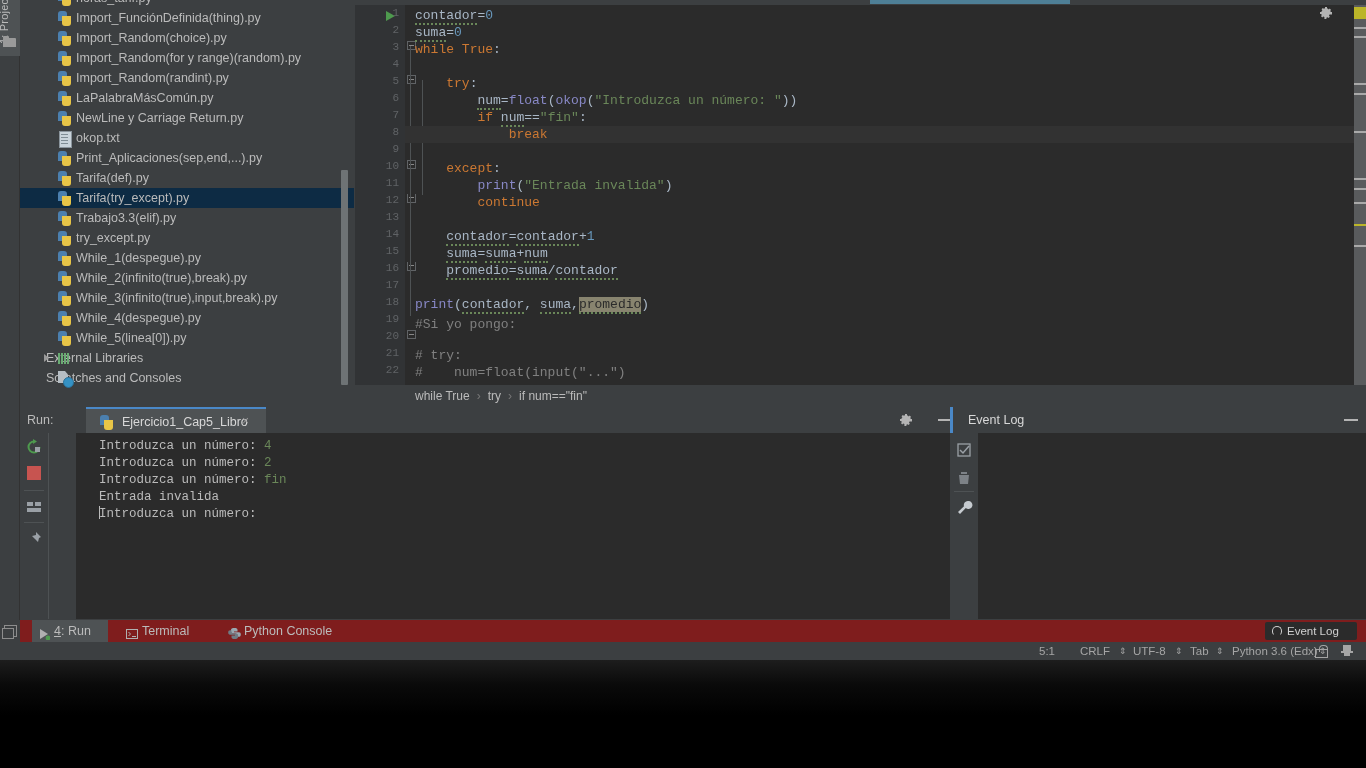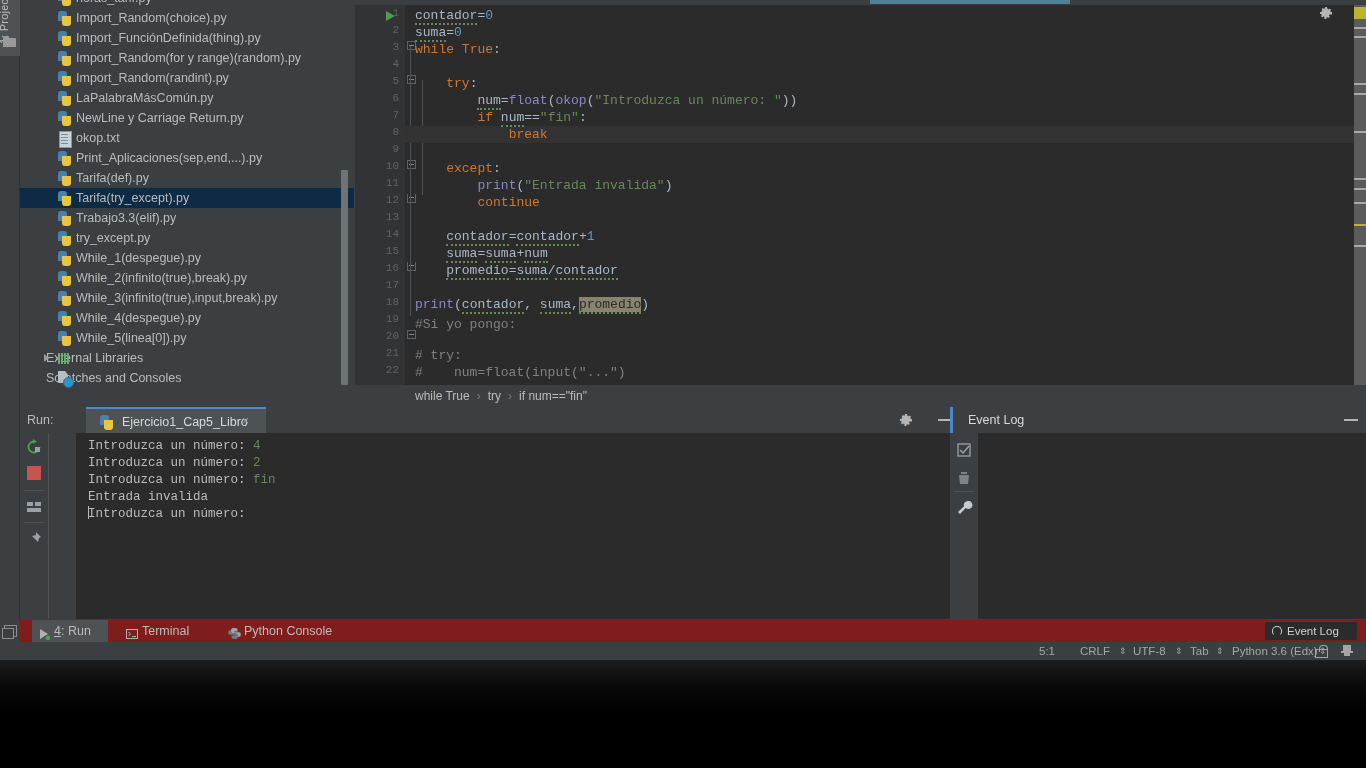--- a/index.html
+++ b/index.html
@@ -103,21 +103,21 @@
   .hdr-min  { position:absolute; left:918px; top:12px; width:14px; height:2px; background:#b4b4b4; }
 
   .run-body { position:absolute; left:20px; top:433px; width:930px; height:186px; background:#3c3f41; }
   .run-toolbar { position:absolute; left:0; top:0; width:28px; height:186px; background:#3c3f41; }
   .run-toolbar2 { position:absolute; left:28px; top:0; width:28px; height:186px; background:#3c3f41; border-left:1px solid #4e5254;}
   .tbtn { position:absolute; left:5px; width:18px; height:18px; }
   .tb2 { position:absolute; left:33px; width:18px; height:18px; }
   .tb2.sel { background:#4e5254; }
   .sep-h { position:absolute; left:4px; width:20px; height:1px; background:#4e5254; }
   .console { position:absolute; left:56px; top:0; width:874px; height:186px; background:#2b2b2b;
-             font-family:"Liberation Mono", monospace; font-size:12.5px; line-height:17px; color:#bbbbbb; padding:5px 0 0 12px; }
+             font-family:"Liberation Mono", monospace; font-size:12.5px; line-height:17px; color:#bbbbbb; padding:5px 0 0 23px; }
   .cline { white-space:pre; height:17px; }
   .cval { color:#6a8759; }
   .caret { display:inline-block; width:1px; height:13px; background:#bbb; vertical-align:-2px; margin-right:-1px; }
 
   
   .elog-header { position:absolute; left:950px; top:407px; width:416px; height:26px; background:#3c3f41; }
   .elog-title { position:absolute; left:18px; top:0; height:26px; line-height:26px; font-size:12.5px; color:#d8d8d8; }
   .elog-gear { position:absolute; left:1318px; top:5px; width:16px; height:16px; }
   .elog-min { position:absolute; left:1344px; top:419px; width:14px; height:2px; background:#b4b4b4; }
   .elog-body { position:absolute; left:950px; top:433px; width:416px; height:186px; background:#2b2b2b; }
@@ -158,22 +158,22 @@
         <span>1: Project</span>
       </div>
       <div class="folder-ico"></div>
     </div>
     <div class="stripe-bottom"></div>
     <div class="win-ico"></div>
 
     <div class="project-panel">
       <div class="tree" id="tree">
           <div class="tree-row"><span class="ico py"></span><span>horas_tarif.py</span></div>
+          <div class="tree-row"><span class="ico py"></span><span>Import_FunciónDefinida(thing).py</span></div>
           <div class="tree-row"><span class="ico py"></span><span>Import_Random(choice).py</span></div>
-          <div class="tree-row"><span class="ico py"></span><span>Import_FunciónDefinida(thing).py</span></div>
           <div class="tree-row"><span class="ico py"></span><span>Import_Random(for y range)(random).py</span></div>
           <div class="tree-row"><span class="ico py"></span><span>Import_Random(randint).py</span></div>
           <div class="tree-row"><span class="ico py"></span><span>LaPalabraMásComún.py</span></div>
           <div class="tree-row"><span class="ico py"></span><span>NewLine y Carriage Return.py</span></div>
           <div class="tree-row"><span class="ico txt"></span><span>okop.txt</span></div>
           <div class="tree-row"><span class="ico py"></span><span>Print_Aplicaciones(sep,end,...).py</span></div>
           <div class="tree-row"><span class="ico py"></span><span>Tarifa(def).py</span></div>
           <div class="tree-row selected"><span class="ico py"></span><span>Tarifa(try_except).py</span></div>
           <div class="tree-row"><span class="ico py"></span><span>Trabajo3.3(elif).py</span></div>
           <div class="tree-row"><span class="ico py"></span><span>try_except.py</span></div>

